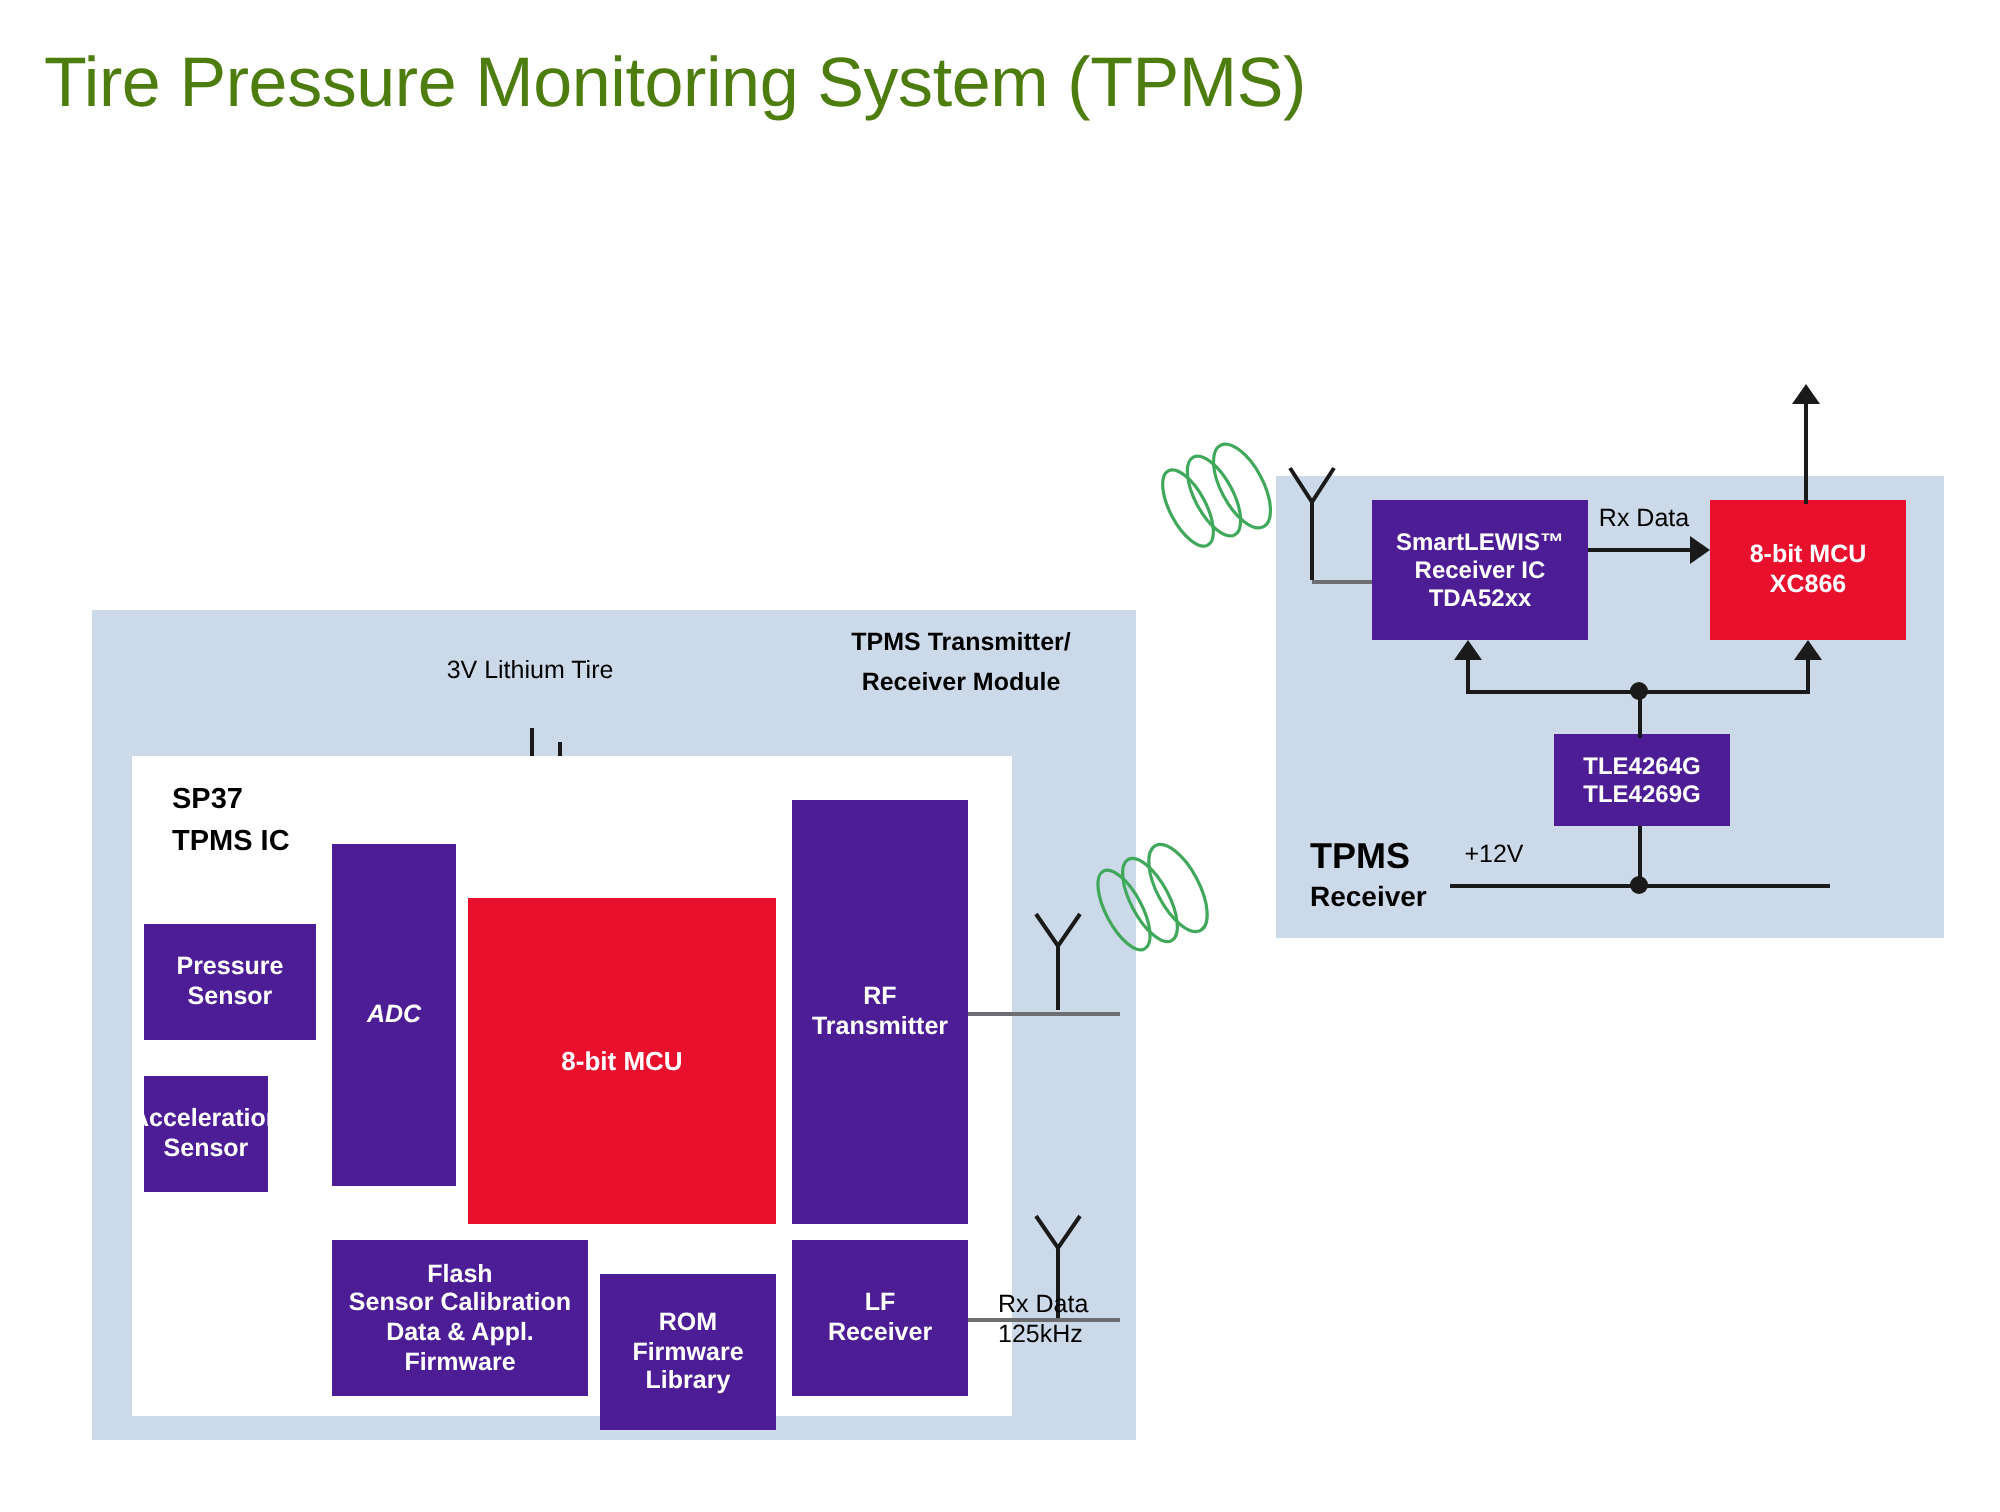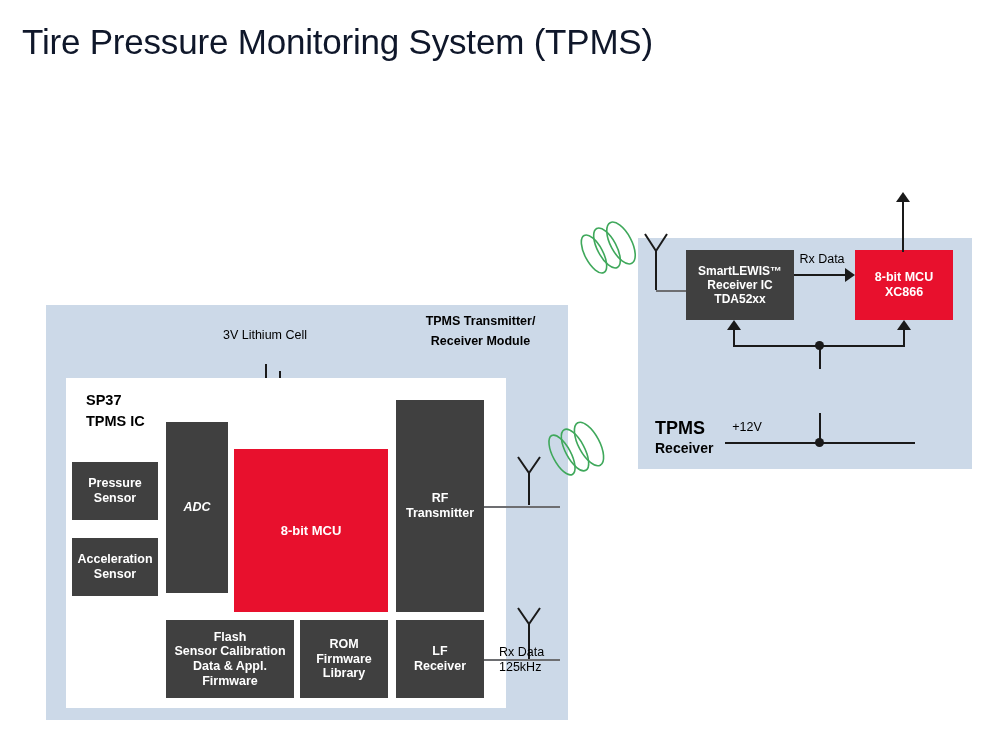--- a/index.html
+++ b/index.html
@@ -19,34 +19,34 @@
     width: 1000px;
     height: 756px;
   }
 
   
   .page-title {
     position: absolute;
     left: 22px;
     top: 22px;
     font-size: 35px;
-    color: #0f172a;
+    color: #4d7c0f;
     letter-spacing: -0.2px;
     white-space: nowrap;
   }
 
   
   .panel {
     position: absolute;
     box-sizing: border-box;
   }
   .blue-block {
     position: absolute;
     box-sizing: border-box;
-    background: #404040;
+    background: #4c1d95;
     color: #ffffff;
     font-weight: bold;
     font-size: 12.5px;
     display: flex;
     align-items: center;
     justify-content: center;
     text-align: center;
     line-height: 1.18;
     padding: 2px;
   }
@@ -191,52 +191,52 @@
 
 <div id="page">
 
   <div class="page-title">Tire Pressure Monitoring System (TPMS)</div>
 
   <div class="panel" id="tx-module"></div>
 
   <div class="lbl bold" style="left:388px; top:314px; width:185px;">TPMS Transmitter/</div>
   <div class="lbl bold" style="left:388px; top:334px; width:185px;">Receiver Module</div>
 
-  <div class="lbl" style="left:185px; top:328px; width:160px;">3V Lithium Cell</div>
+  <div class="lbl" style="left:185px; top:328px; width:160px;">3V Lithium Tire</div>
   <div class="line-h" style="left:178px; top:378px; width:87px;"></div>
   <div class="line-h" style="left:281px; top:378px; width:67px;"></div>
   <div class="batt-long" style="left:265px; top:364px;"></div>
   <div class="batt-short" style="left:279px; top:371px;"></div>
   <div class="line-v" style="left:178px; top:378px; height:28px;"></div>
   <div class="line-v" style="left:346px; top:378px; height:28px;"></div>
 
   <div class="panel" id="tx-inner"></div>
   <div class="lbl bold left" style="left:86px; top:392px; width:110px; font-size:14.5px;">SP37</div>
   <div class="lbl bold left" style="left:86px; top:413px; width:110px; font-size:14.5px;">TPMS IC</div>
 
 
   <div class="blue-block" style="left:72px; top:462px; width:86px; height:58px; white-space:pre-line;">Pressure
 Sensor</div>
 
-  <div class="blue-block" style="left:72px; top:538px; width:86px; height:58px; white-space:pre-line;">Acceleration
+  <div class="blue-block" style="left:72px; top:538px; width:62px; height:58px; white-space:pre-line;">Acceleration
 Sensor</div>
 
   <div class="blue-block" style="left:166px; top:422px; width:62px; height:171px;font-style:italic;">ADC</div>
 
   <div class="red-block" style="left:234px; top:449px; width:154px; height:163px;">8-bit MCU</div>
 
   <div class="blue-block" style="left:396px; top:400px; width:88px; height:212px; white-space:pre-line;">RF
 Transmitter</div>
 
   <div class="blue-block" style="left:166px; top:620px; width:128px; height:78px; white-space:pre-line;">Flash
 Sensor Calibration
 Data &amp; Appl.
 Firmware</div>
 
-  <div class="blue-block" style="left:300px; top:620px; width:88px; height:78px; white-space:pre-line;">ROM
+  <div class="blue-block" style="left:300px; top:637px; width:88px; height:78px; white-space:pre-line;">ROM
 Firmware
 Library</div>
 
   <div class="blue-block" style="left:396px; top:620px; width:88px; height:78px; white-space:pre-line;">LF
 Receiver</div>
 
   <div class="line-thin-h" style="left:484px; top:506px; width:76px;"></div>
   <svg class="antenna" style="left:514px; top:455px;" width="30" height="52" viewBox="0 0 30 52">
     <path d="M4 2 L15 18 L26 2" stroke="#1a1a1a" stroke-width="2" fill="none"></path>
     <line x1="15" y1="18" x2="15" y2="50" stroke="#1a1a1a" stroke-width="2"></line>
@@ -279,20 +279,22 @@
   <div class="arrow-right" style="left:845px; top:268px;"></div>
   <div class="lbl" style="left:792px; top:252px; width:60px;">Rx Data</div>
 
   <div class="red-block" style="left:855px; top:250px; width:98px; height:70px; white-space:pre-line; font-size:12.5px;">8-bit MCU
 XC866</div>
 
   <div class="line-v" style="left:902px; top:200px; height:52px;"></div>
   <div class="arrow-up" style="left:896px; top:192px;"></div>
 
 
+  <div class="blue-block" style="left:777px; top:367px; width:88px; height:46px; white-space:pre-line; font-size:12px;">TLE4264G
+TLE4269G</div>
 
   <div class="line-v" style="left:819px; top:413px; height:30px;"></div>
   <div class="line-h" style="left:725px; top:442px; width:190px;"></div>
   <div class="dot" style="left:815px; top:438px;"></div>
   <div class="lbl" style="left:722px; top:420px; width:50px;">+12V</div>
 
   <div class="line-h" style="left:733px; top:345px; width:172px;"></div>
   <div class="line-v" style="left:819px; top:345px; height:24px;"></div>
   <div class="dot" style="left:815px; top:341px;"></div>
   <div class="line-v" style="left:733px; top:328px; height:18px;"></div>

